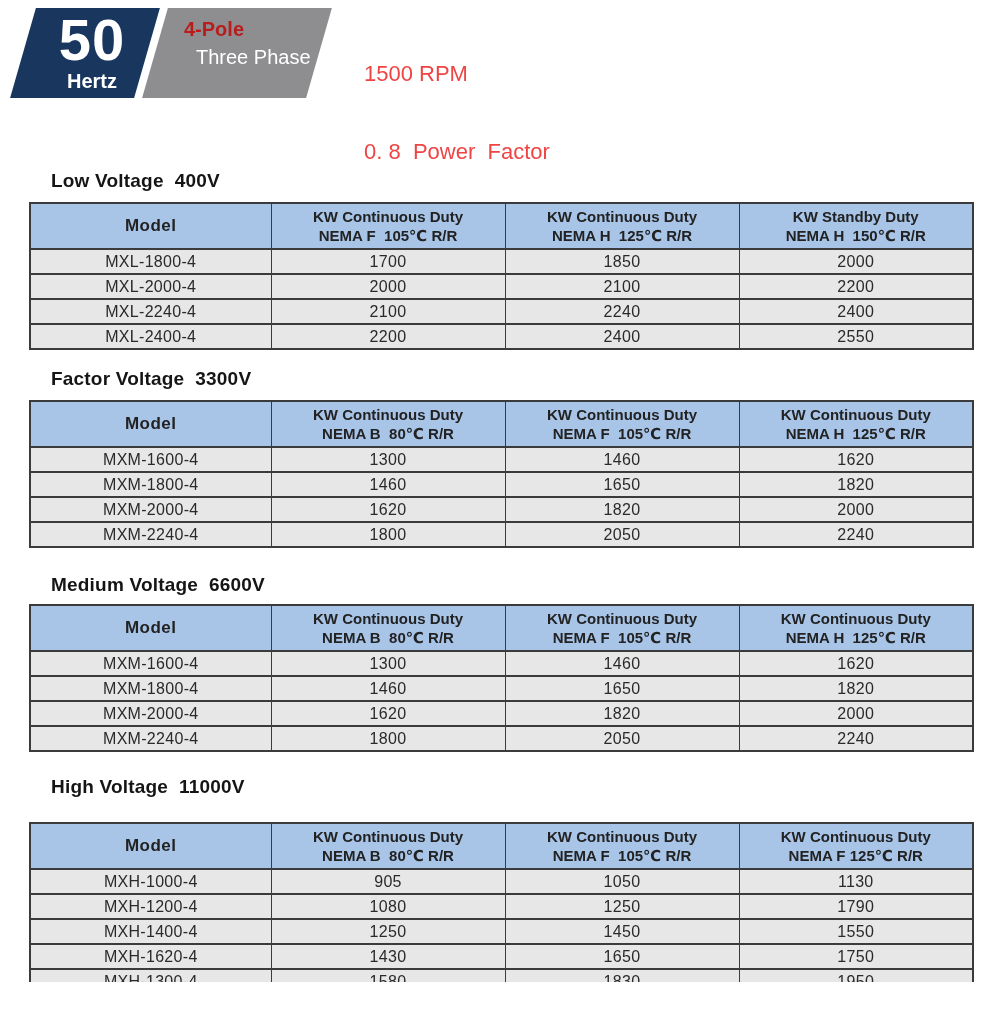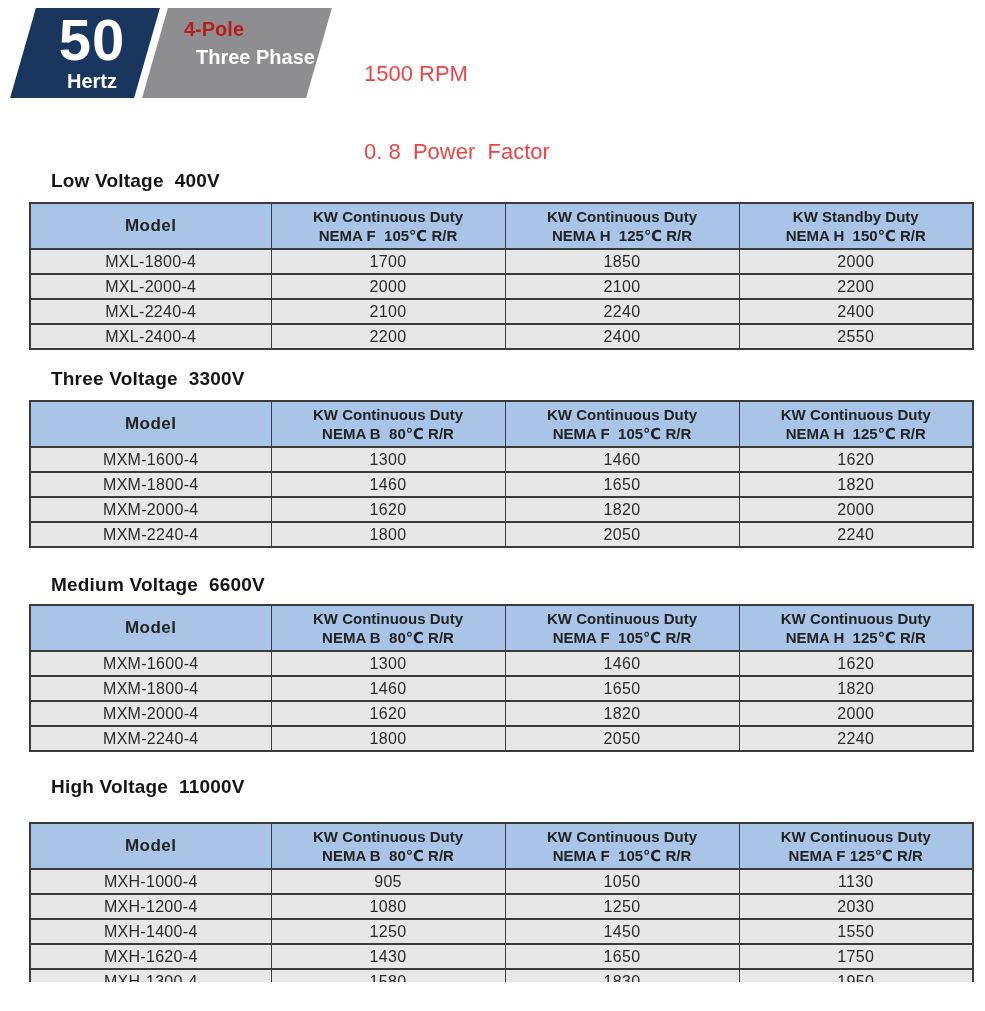--- a/index.html
+++ b/index.html
@@ -25,21 +25,21 @@
   .freq-unit{
     position:absolute;left:30px;top:70px;width:124px;
     text-align:center;font-size:20px;font-weight:bold;color:#ffffff;
   }
   .pole-label{
     position:absolute;left:184px;top:18px;
     font-size:20px;font-weight:bold;color:#b91c1c;
   }
   .phase-label{
     position:absolute;left:196px;top:46px;
-    font-size:20px;font-weight:bold;color:#ffffff;
+    font-size:20px;font-weight:normal;color:#ffffff;
   }
 
   .specs{
     position:absolute;left:364px;top:9px;
     font-size:22px;line-height:26px;color:#ef4444;
     white-space:pre;
   }
 
   
   .section{position:absolute;left:29px;width:943px;}
@@ -150,21 +150,21 @@
             <td>MXL-2400-4</td>
             <td>2200</td>
             <td>2400</td>
             <td>2550</td>
           </tr>
         </tbody>
     </table>
   </div>
 
   <div class="section s2">
-    <div class="section-title">Three Voltage  3300V</div>
+    <div class="section-title">Factor Voltage  3300V</div>
     <table>
       <colgroup>
           <col class="model-col">
           <col class="val-col">
           <col class="val-col">
           <col class="val-col">
         </colgroup>
       <thead>
           <tr>
             <th class="model-th">Model</th>
@@ -296,21 +296,21 @@
           <tr>
             <td>MXH-1000-4</td>
             <td>905</td>
             <td>1050</td>
             <td>1130</td>
           </tr>
           <tr>
             <td>MXH-1200-4</td>
             <td>1080</td>
             <td>1250</td>
-            <td>2030</td>
+            <td>1790</td>
           </tr>
           <tr>
             <td>MXH-1400-4</td>
             <td>1250</td>
             <td>1450</td>
             <td>1550</td>
           </tr>
           <tr>
             <td>MXH-1620-4</td>
             <td>1430</td>

